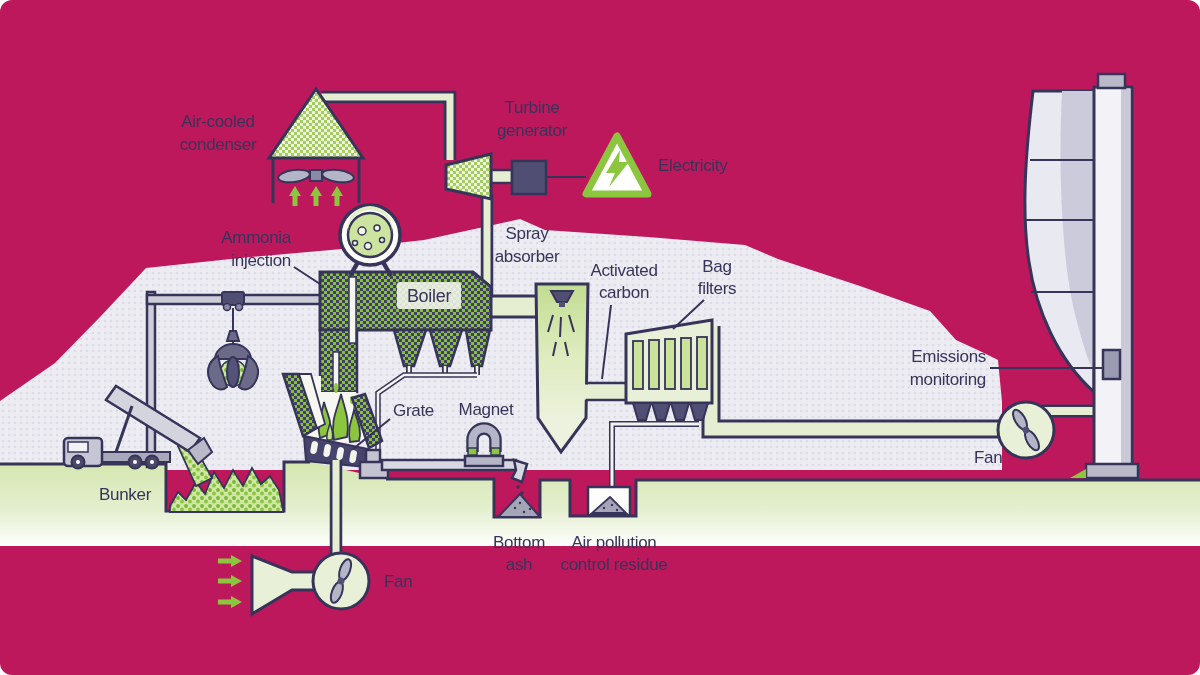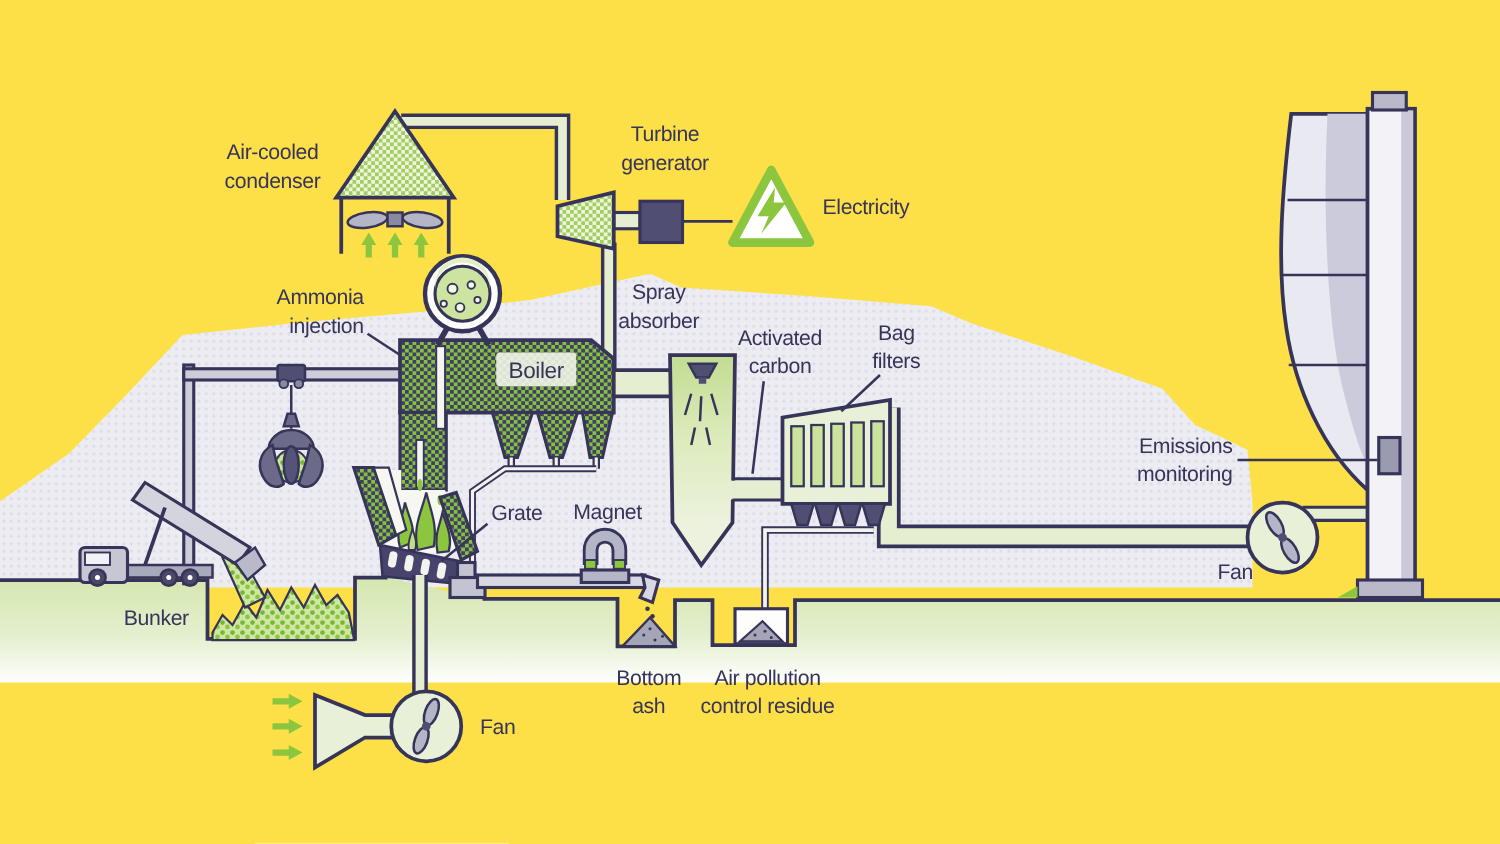--- a/index.html
+++ b/index.html
@@ -1,17 +1,17 @@
 <!DOCTYPE html>
 <html><head>
 <meta charset="utf-8">
 <style>
   html,body{margin:0;padding:0;background:#ffffff;}
-  .stage{position:relative;width:1200px;height:675px;background:#fde047;overflow:hidden;
-         font-family:"Liberation Sans",sans-serif;}
+  .stage{position:relative;width:1200px;height:675px;background:#be185d;overflow:hidden;
+         font-family:"Liberation Sans",sans-serif;border-radius:12px;}
   svg{display:block;}
   text{font-family:"Liberation Sans",sans-serif;fill:#373459;font-size:17px;letter-spacing:-0.3px;}
   .lbl{font-size:17px;}
   .tag{font-size:18px;}
 </style>
 </head>
 <body>
 
 <div class="stage">
 <svg width="1200" height="675" viewBox="0 0 1200 675">

